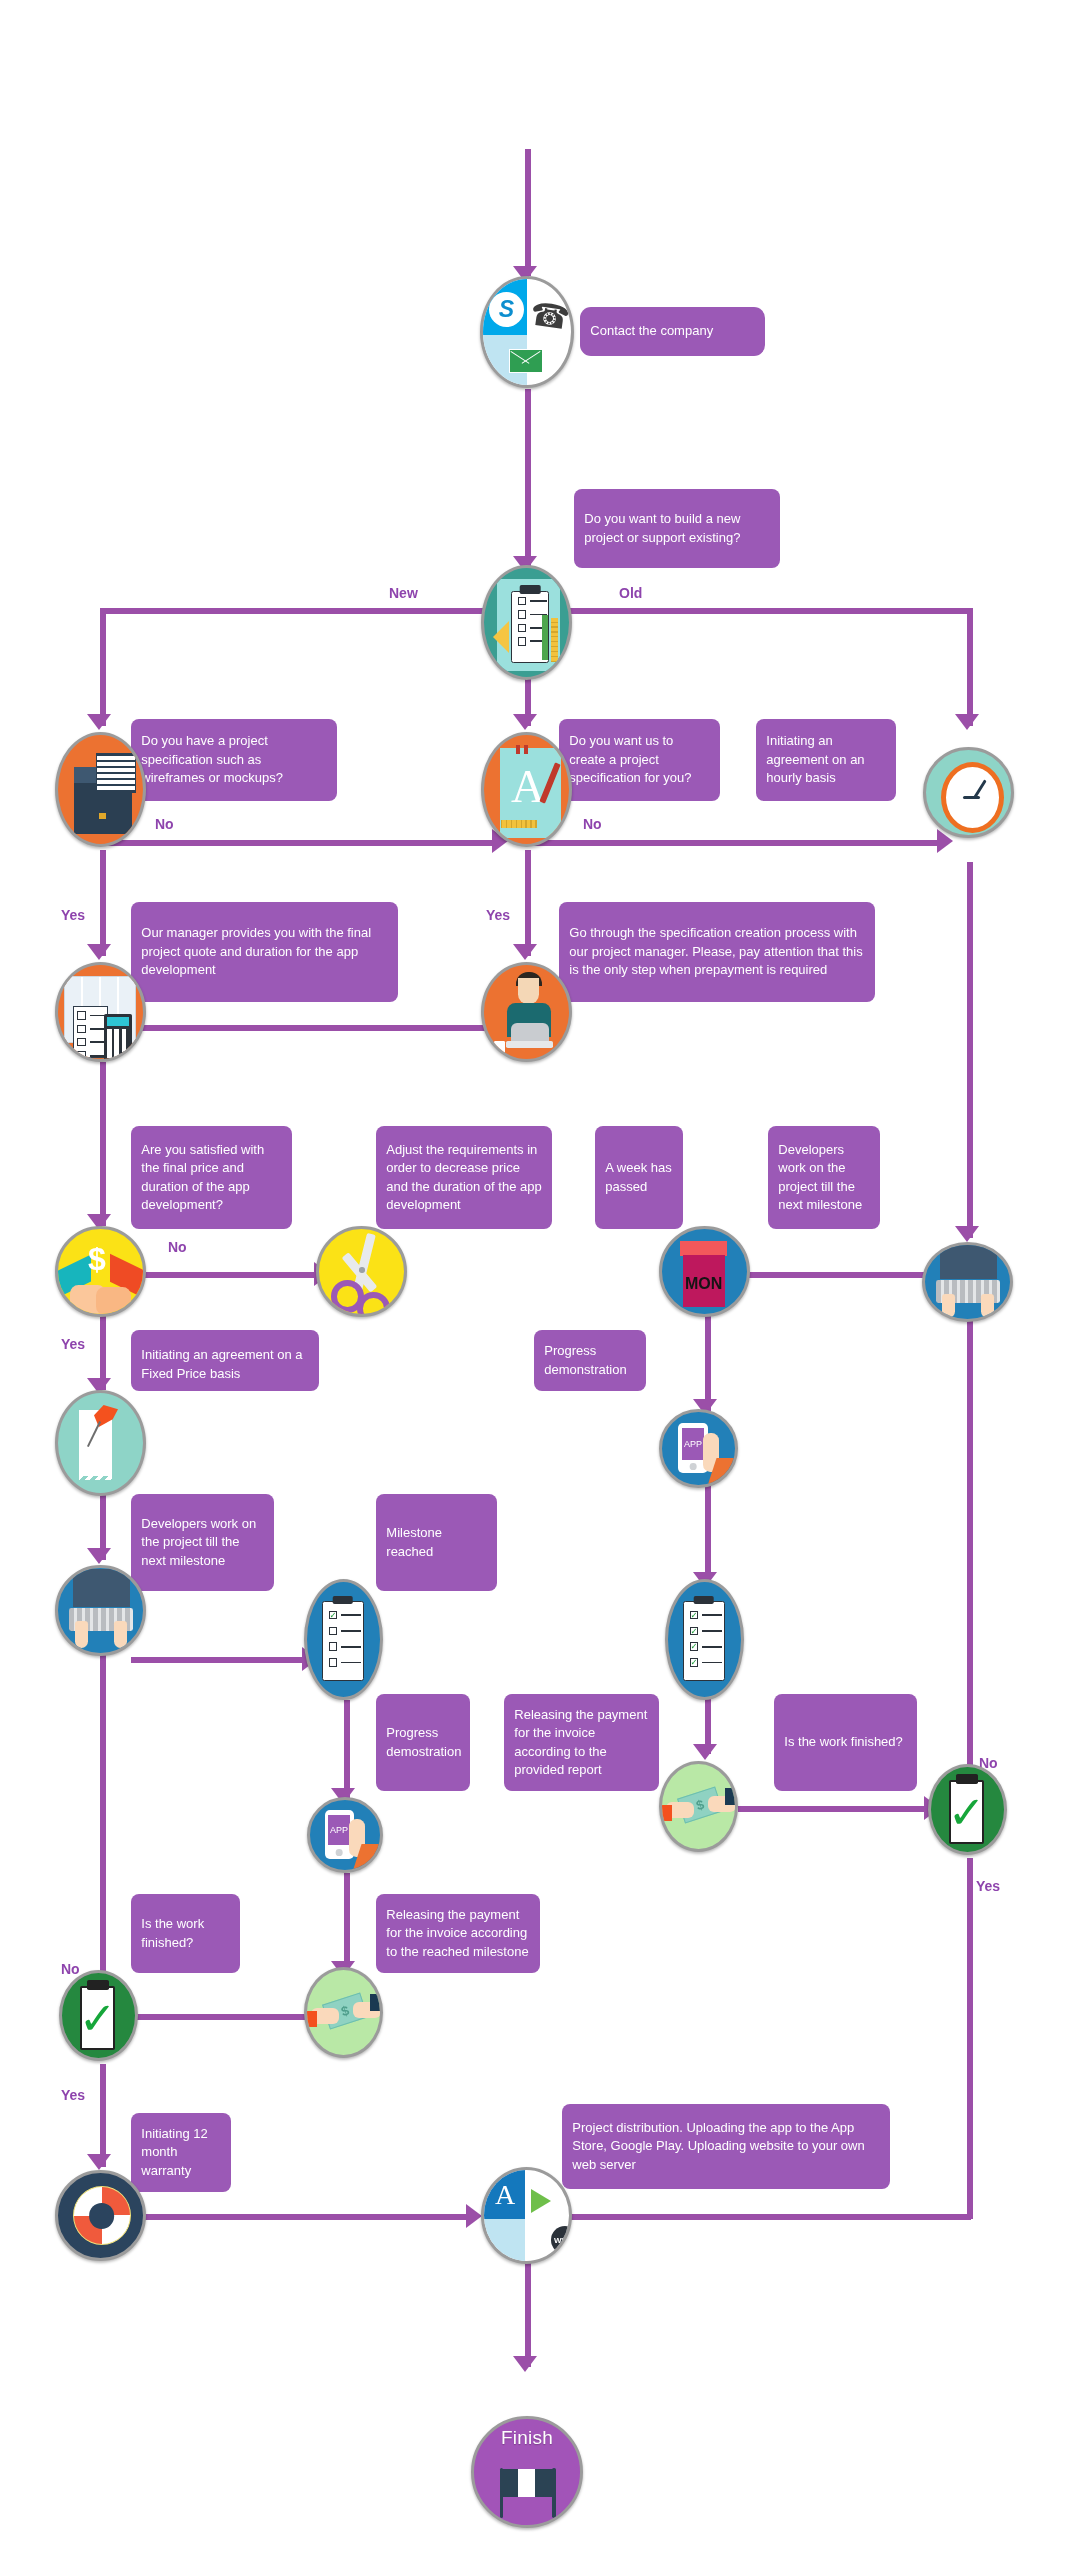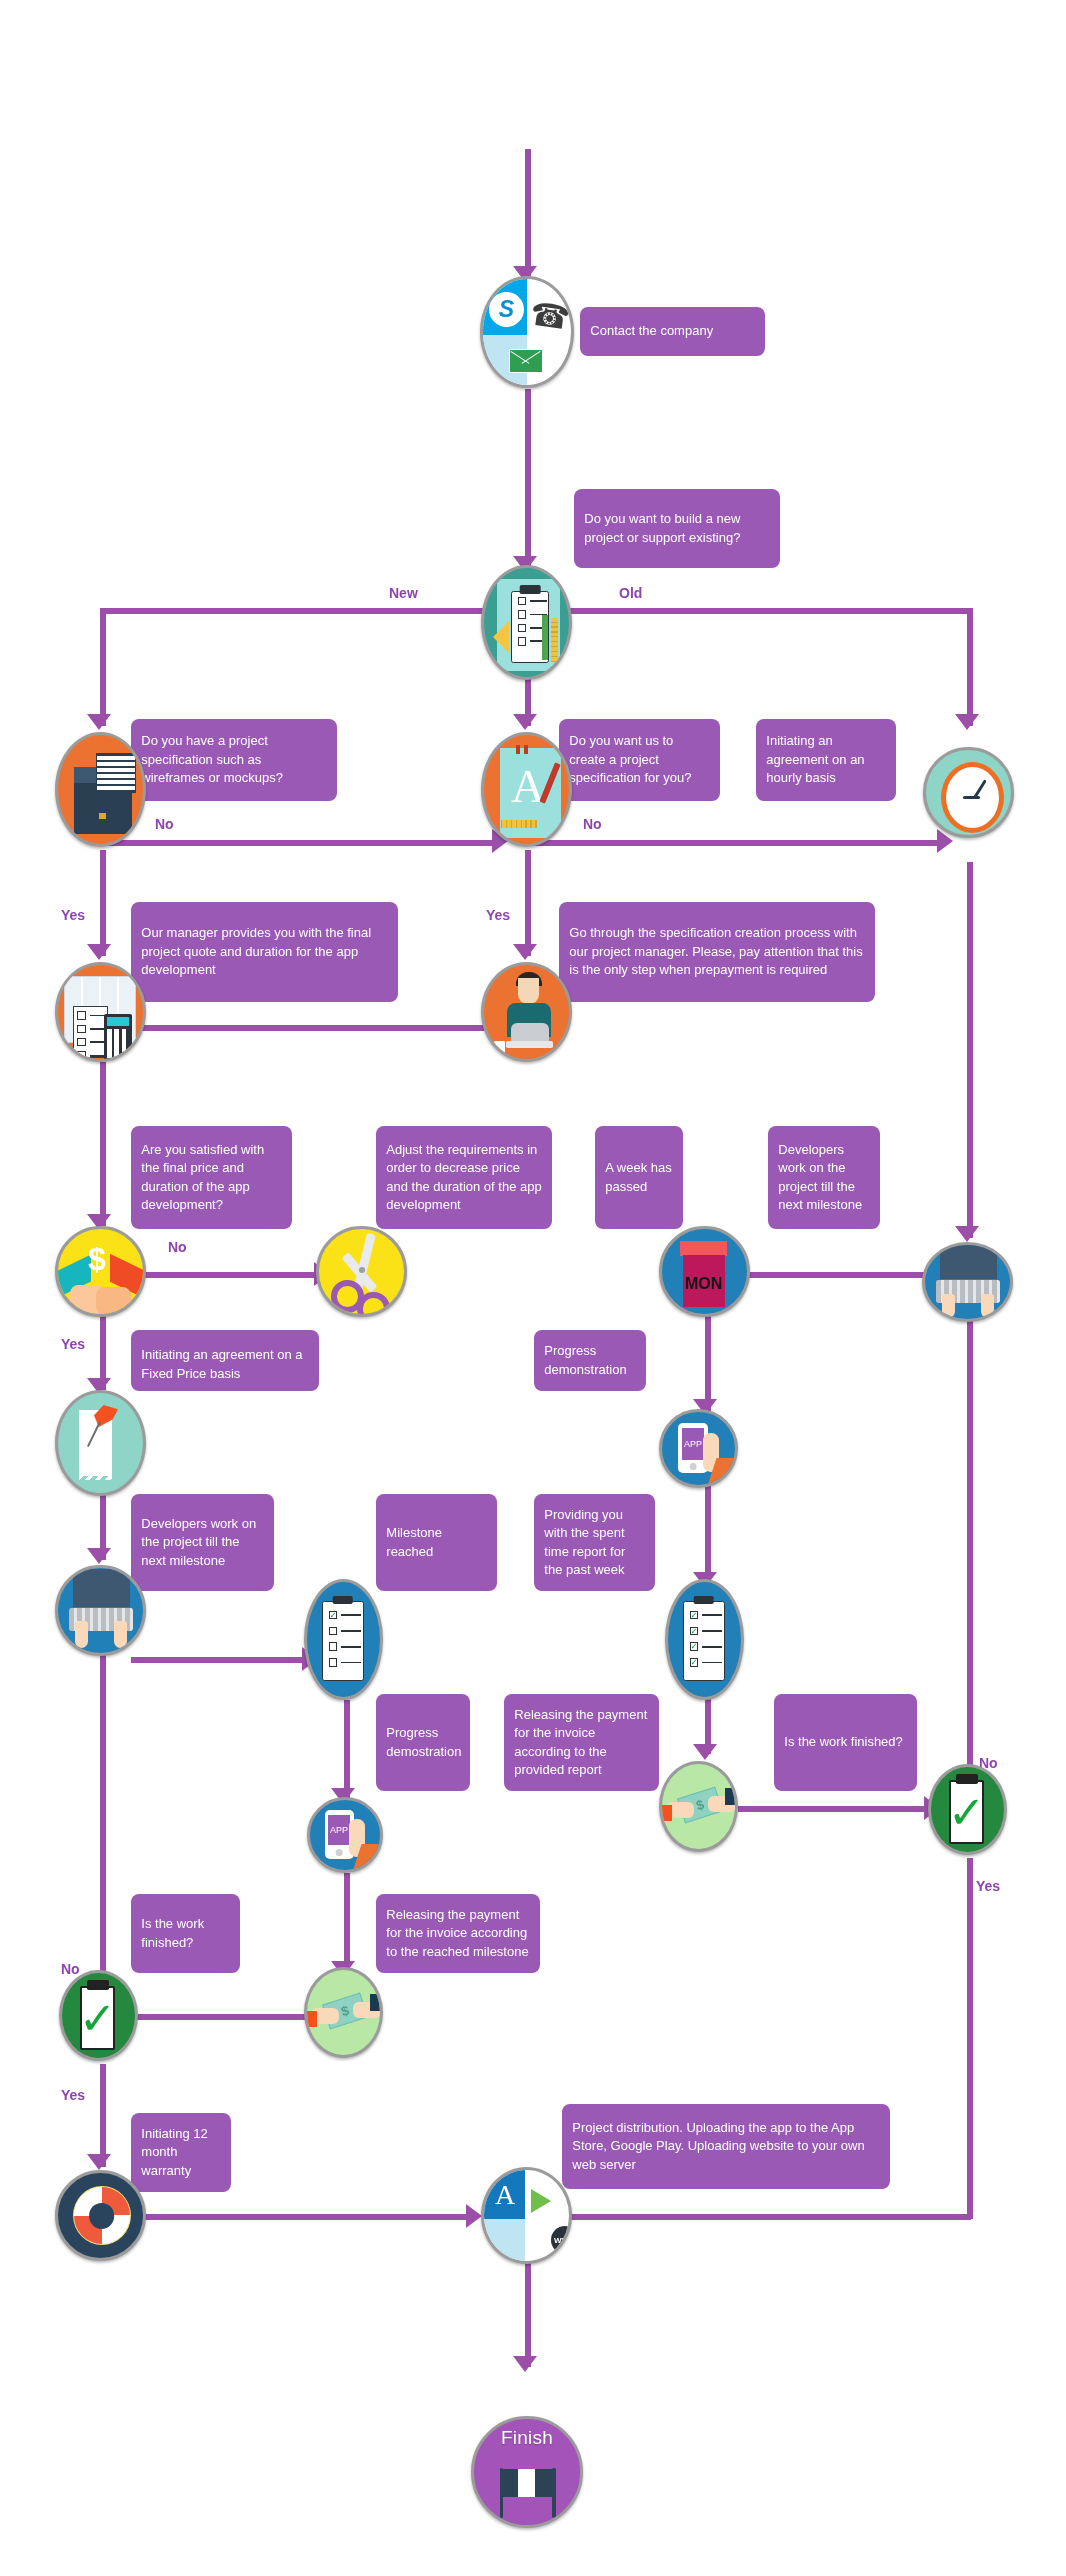--- a/index.html
+++ b/index.html
@@ -230,21 +230,21 @@
   <div class="elbl" style="left:583px;top:817px;">No</div>
   <div class="elbl" style="left:61px;top:908px;">Yes</div>
   <div class="elbl" style="left:486px;top:908px;">Yes</div>
   <div class="elbl" style="left:168px;top:1240px;">No</div>
   <div class="elbl" style="left:61px;top:1337px;">Yes</div>
   <div class="elbl" style="left:979px;top:1756px;">No</div>
   <div class="elbl" style="left:976px;top:1879px;">Yes</div>
   <div class="elbl" style="left:61px;top:1962px;">No</div>
   <div class="elbl" style="left:61px;top:2088px;">Yes</div>
 
-  <div class="box" style="left:580px;top:307px;width:185px;height:49px;">
+  <div class="box" style="left:580px;top:307px;width:185px;height:49px;border-radius:11px;">
       <span>Contact the company</span>
     </div>
   <div class="box" style="left:574px;top:489px;width:206px;height:79px;">
       <span>Do you want to build a new project or support existing?</span>
     </div>
   <div class="box" style="left:131px;top:719px;width:206px;height:82px;">
       <span>Do you have a project specification such as wireframes or mockups?</span>
     </div>
   <div class="box" style="left:559px;top:719px;width:161px;height:82px;">
       <span>Do you want us to create a project specification  for you?</span>
@@ -274,23 +274,20 @@
       <span>Initiating an agreement on a Fixed Price basis</span>
     </div>
   <div class="box" style="left:534px;top:1330px;width:112px;height:61px;">
       <span>Progress demonstration</span>
     </div>
   <div class="box" style="left:131px;top:1494px;width:143px;height:97px;">
       <span>Developers work on the project till the next milestone</span>
     </div>
   <div class="box" style="left:376px;top:1494px;width:121px;height:97px;">
       <span>Milestone reached</span>
-    </div>
-  <div class="box" style="left:534px;top:1494px;width:121px;height:97px;">
-      <span>Providing you with the spent time report for the past week</span>
     </div>
   <div class="box" style="left:376px;top:1694px;width:94px;height:97px;">
       <span>Progress demostration</span>
     </div>
   <div class="box" style="left:504px;top:1694px;width:155px;height:97px;">
       <span>Releasing the payment for the invoice according to the provided report</span>
     </div>
   <div class="box" style="left:774px;top:1694px;width:143px;height:97px;">
       <span>Is the work finished?</span>
     </div>

